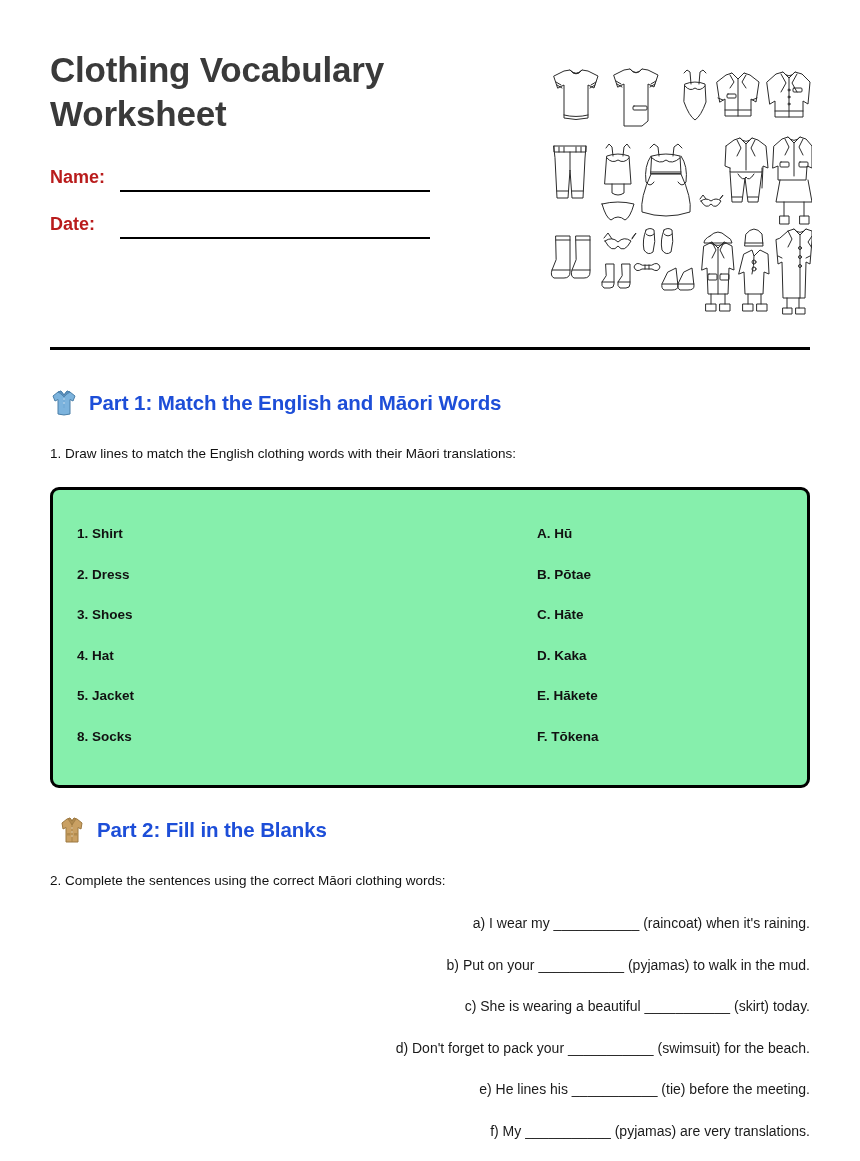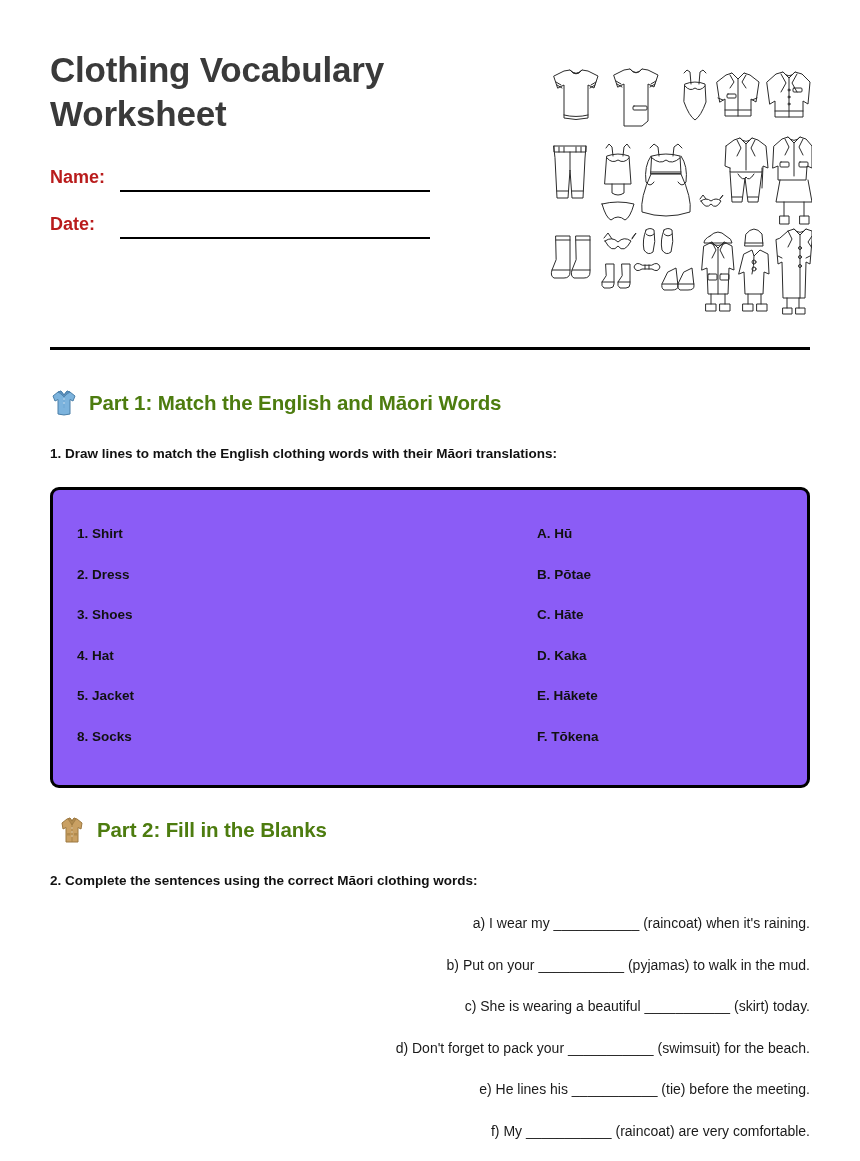--- a/index.html
+++ b/index.html
@@ -96,43 +96,43 @@
   }
   .section-emoji {
     width: 28px;
     height: 30px;
     flex: none;
     display: block;
   }
   .section-title {
     font-size: 20.5px;
     font-weight: bold;
-    color: #4d7c0f;
+    color: #1d4ed8;
     letter-spacing: -0.1px;
   }
   .instruction {
     font-size: 13.5px;
-    font-weight: bold;
+    font-weight: normal;
     color: #111111;
   }
 
   #part1-head { position: absolute; left: 50px; top: 388px; }
   #part1-instruction { position: absolute; left: 50px; top: 446px; }
 
   
   .match-box {
     position: absolute;
     left: 50px;
     top: 487px;
     width: 760px;
     height: 301px;
     box-sizing: border-box;
     border: 3px solid #000000;
     border-radius: 9px;
-    background: #8b5cf6;
+    background: #86efac;
   }
   .match-inner {
     position: relative;
     width: 100%;
     height: 100%;
   }
   .match-col {
     position: absolute;
     top: 34px;
   }
@@ -413,16 +413,16 @@
     <span class="section-title">Part 2: Fill in the Blanks</span>
   </div>
   <div class="instruction" id="part2-instruction">2. Complete the sentences using the correct Māori clothing words:</div>
 
   <div class="sentences">
     <div class="sentence">a) I wear my ___________ (raincoat) when it's raining.</div>
     <div class="sentence">b) Put on your ___________ (pyjamas) to walk in the mud.</div>
     <div class="sentence">c) She is wearing a beautiful ___________ (skirt) today.</div>
     <div class="sentence">d) Don't forget to pack your ___________ (swimsuit) for the beach.</div>
     <div class="sentence">e) He lines his ___________ (tie) before the meeting.</div>
-    <div class="sentence">f) My ___________ (raincoat) are very comfortable.</div>
+    <div class="sentence">f) My ___________ (pyjamas) are very translations.</div>
   </div>
 
 </div>
 
 </body></html>

